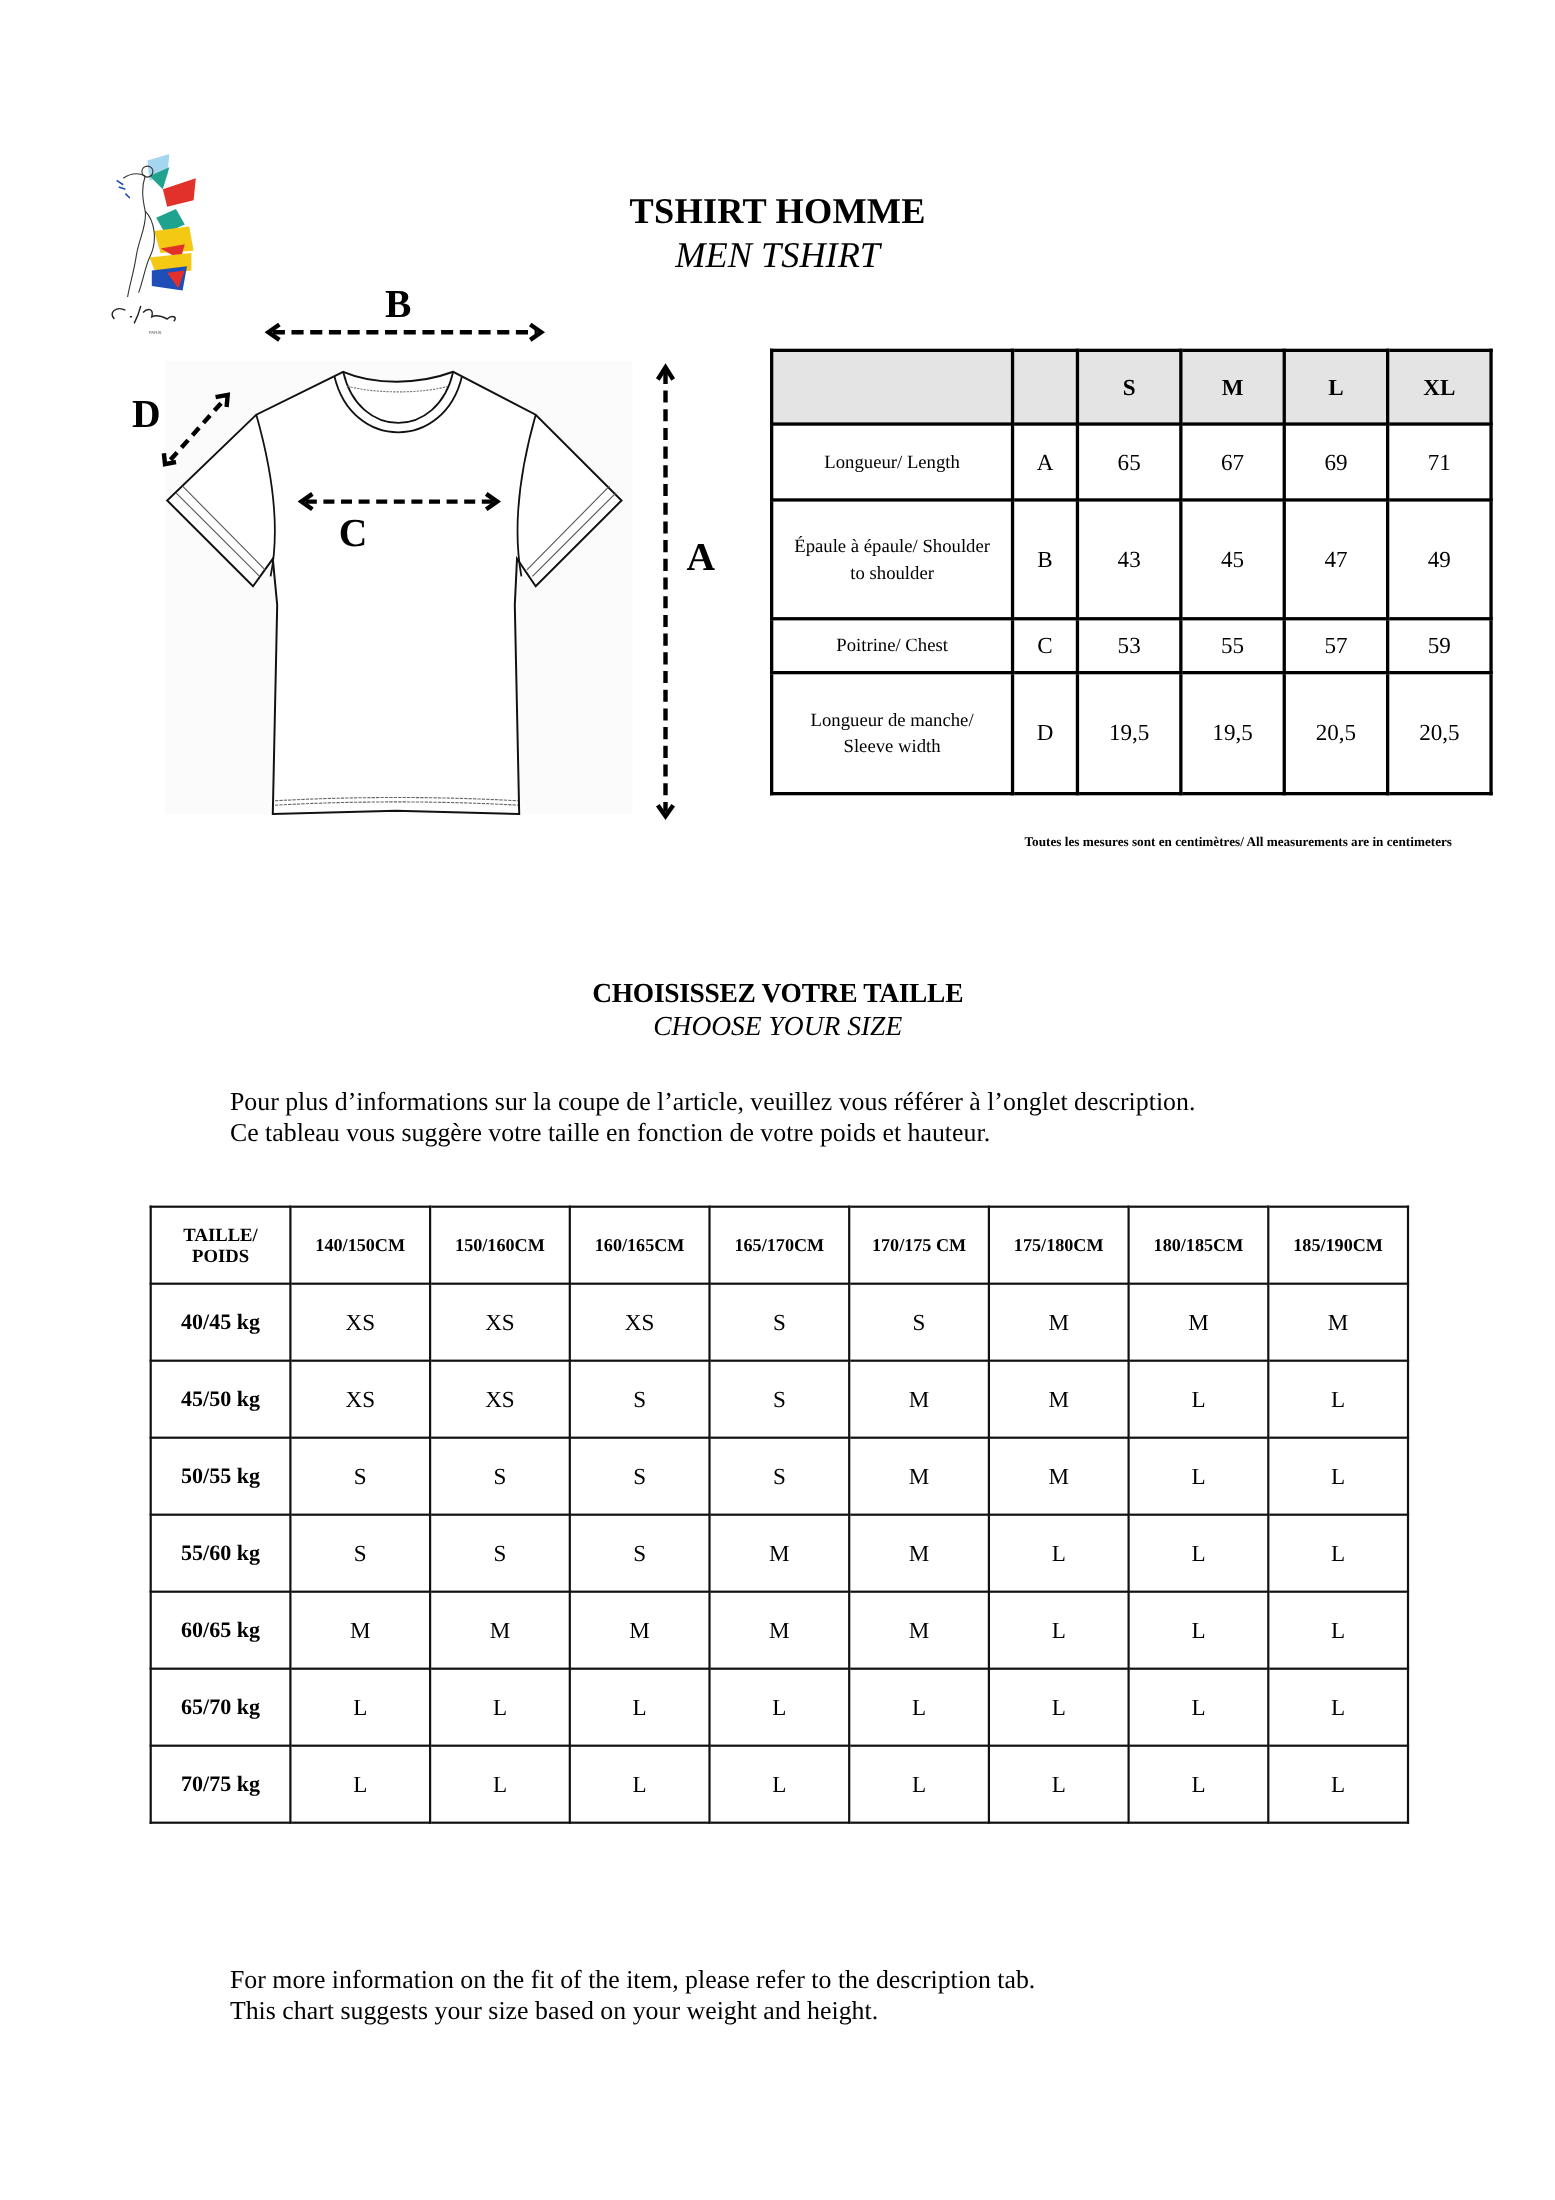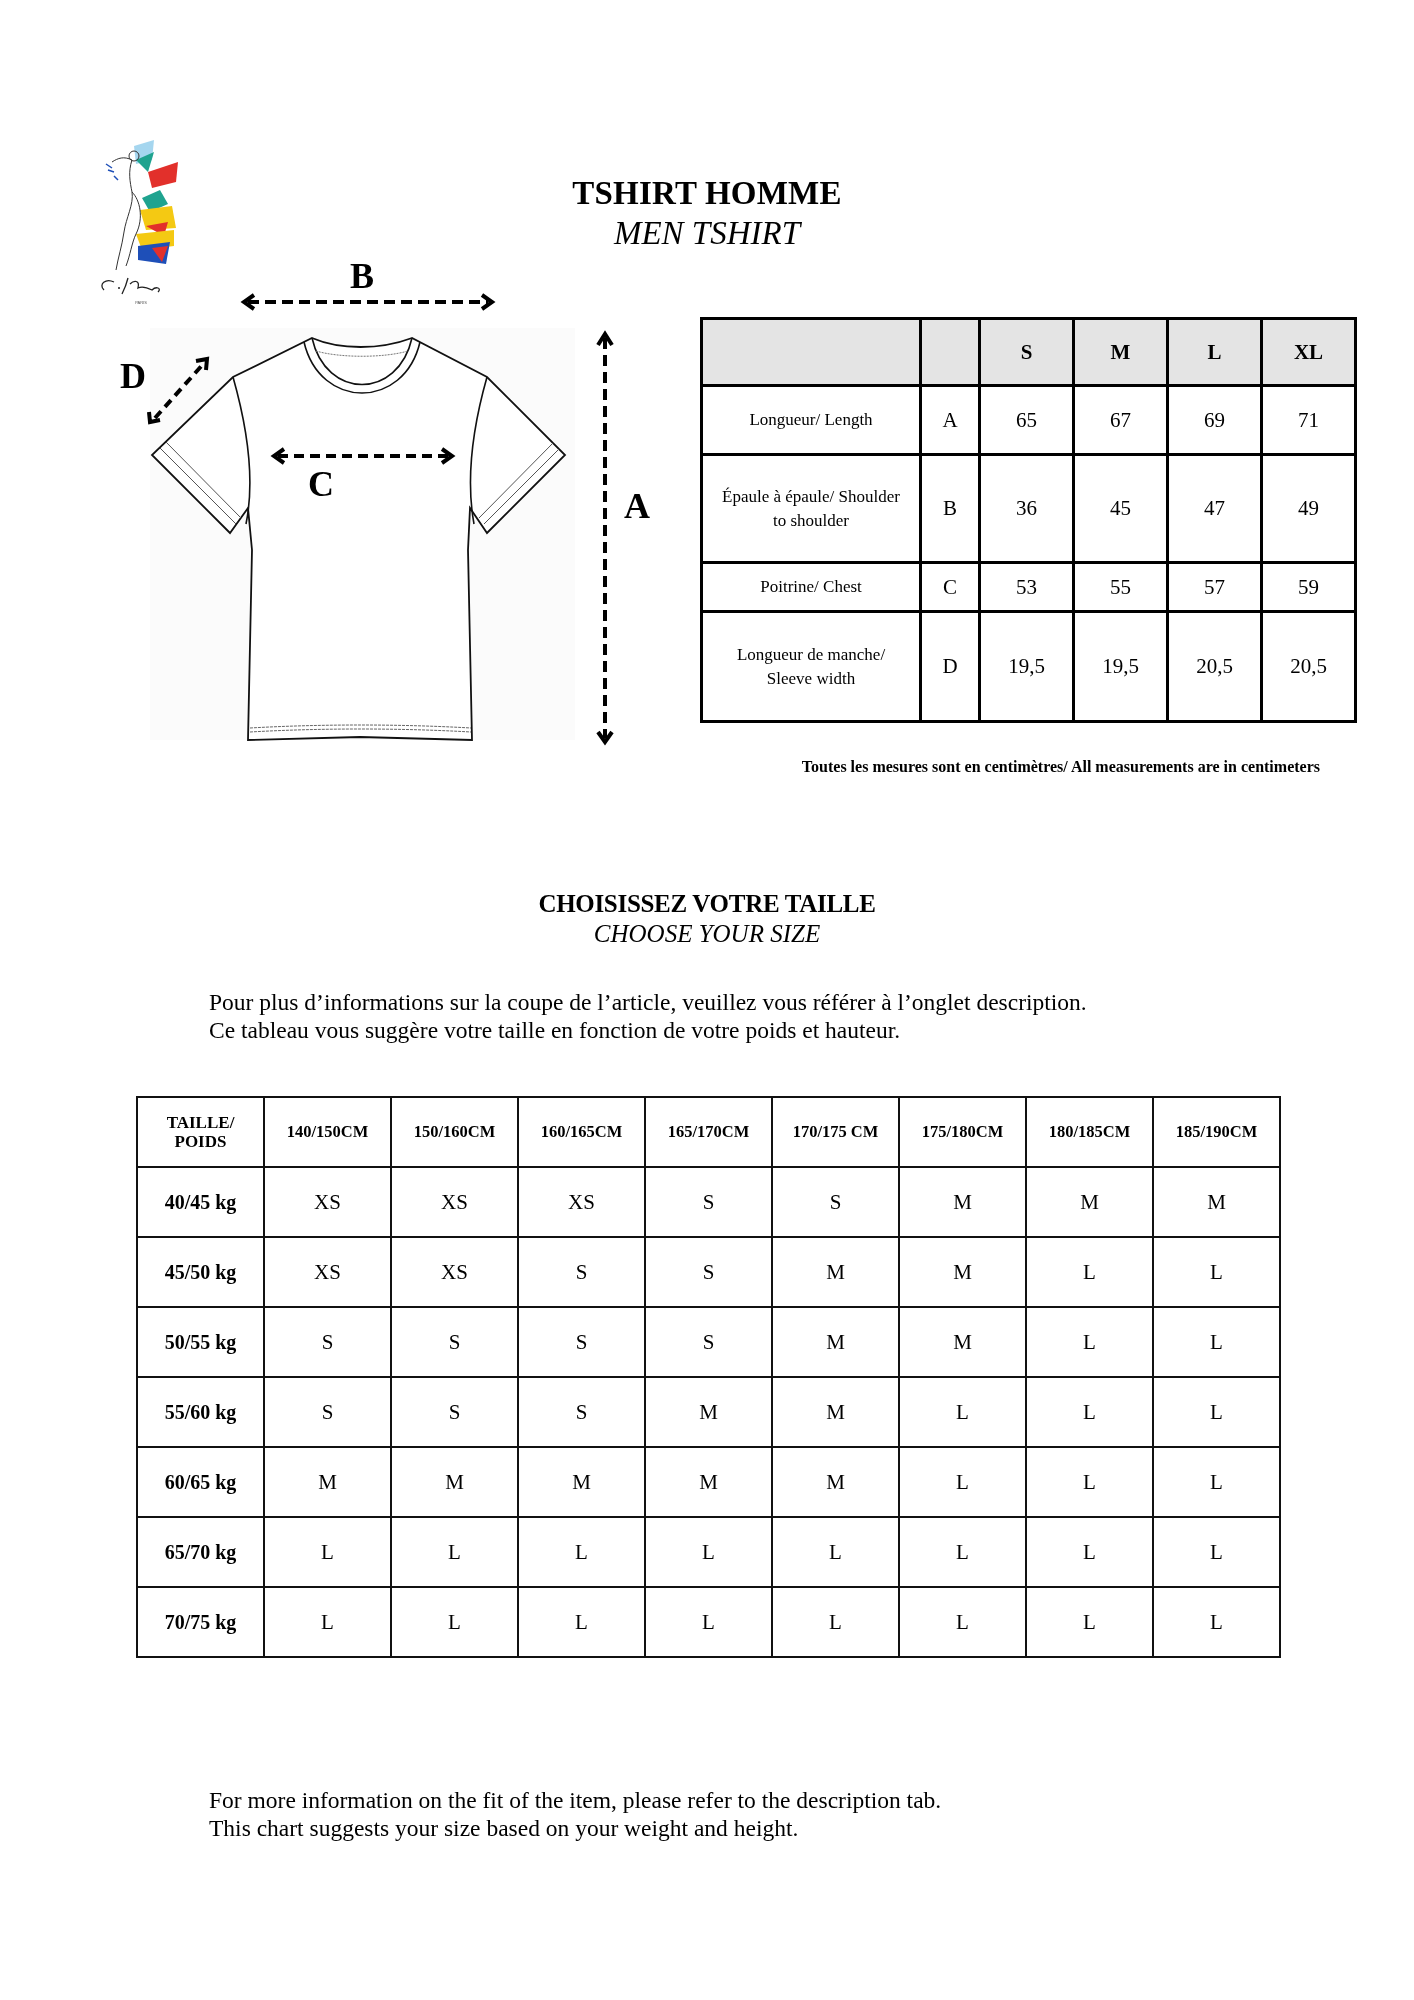--- a/index.html
+++ b/index.html
@@ -18,21 +18,21 @@
   #diagram { left: 130px; top: 250px; width: 520px; height: 500px; }
   .dim-label { font-family: "Liberation Serif", serif; font-weight: bold; font-size: 36px; position: absolute; line-height: 1; }
 
   
   #measure-table { left: 700px; top: 317px; border-collapse: collapse; font-family: "Liberation Serif", serif; }
   #measure-table td, #measure-table th { border: 3px solid #000; text-align: center; vertical-align: middle; padding: 0; }
   #measure-table thead th { background: #e4e4e4; font-weight: bold; font-size: 21px; height: 64px; }
   #measure-table td.label { font-size: 17px; line-height: 24px; width: 172px; }
   #measure-table td.code { font-size: 21px; width: 56px; }
   #measure-table td.val { font-size: 21px; width: 91px; }
-  #footnote { left: 700px; width: 620px; top: 758px; text-align: right; font-size: 16px; font-weight: bold; }
+  #footnote { left: 700px; width: 620px; top: 758px; text-align: right; font-size: 12px; font-weight: bold; }
 
   
   #choose-title { top: 890px; font-size: 25px; font-weight: bold; letter-spacing: -0.3px; }
   #choose-subtitle { top: 920px; font-size: 25px; font-style: italic; }
   .para { left: 209px; font-size: 23.5px; line-height: 28px; white-space: nowrap; }
   #intro-para { top: 988px; }
   #outro-para { top: 1786px; }
 
   
   #size-grid { left: 136px; top: 1096px; border-collapse: collapse; font-family: "Liberation Serif", serif; padding-left: 32px; }
@@ -141,21 +141,21 @@
       <td class="label">Longueur/ Length</td>
       <td class="code">A</td>
       <td class="val">65</td>
       <td class="val">67</td>
       <td class="val">69</td>
       <td class="val">71</td>
     </tr>
     <tr style="height:108px;">
       <td class="label" style="padding:0 18px;">Épaule à épaule/ Shoulder to shoulder</td>
       <td class="code">B</td>
-      <td class="val">36</td>
+      <td class="val">43</td>
       <td class="val">45</td>
       <td class="val">47</td>
       <td class="val">49</td>
     </tr>
     <tr style="height:49px;">
       <td class="label">Poitrine/ Chest</td>
       <td class="code">C</td>
       <td class="val">53</td>
       <td class="val">55</td>
       <td class="val">57</td>

